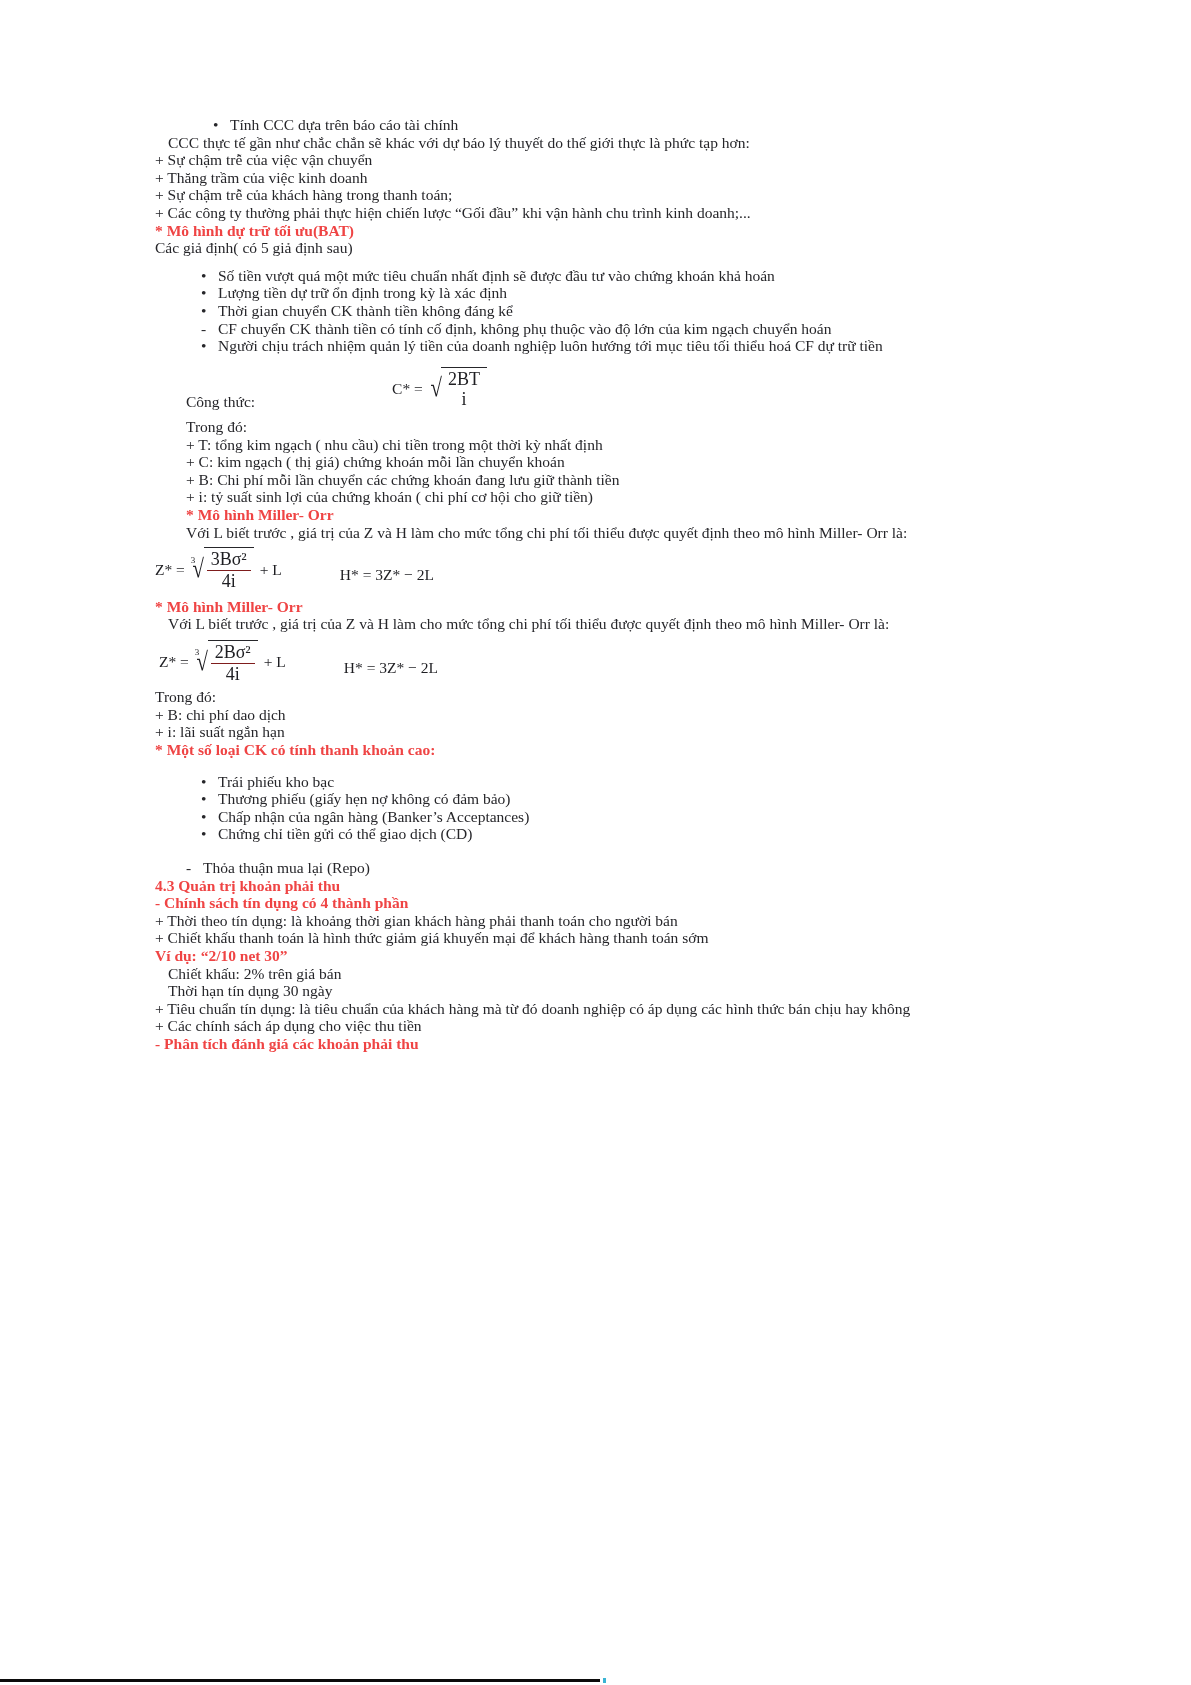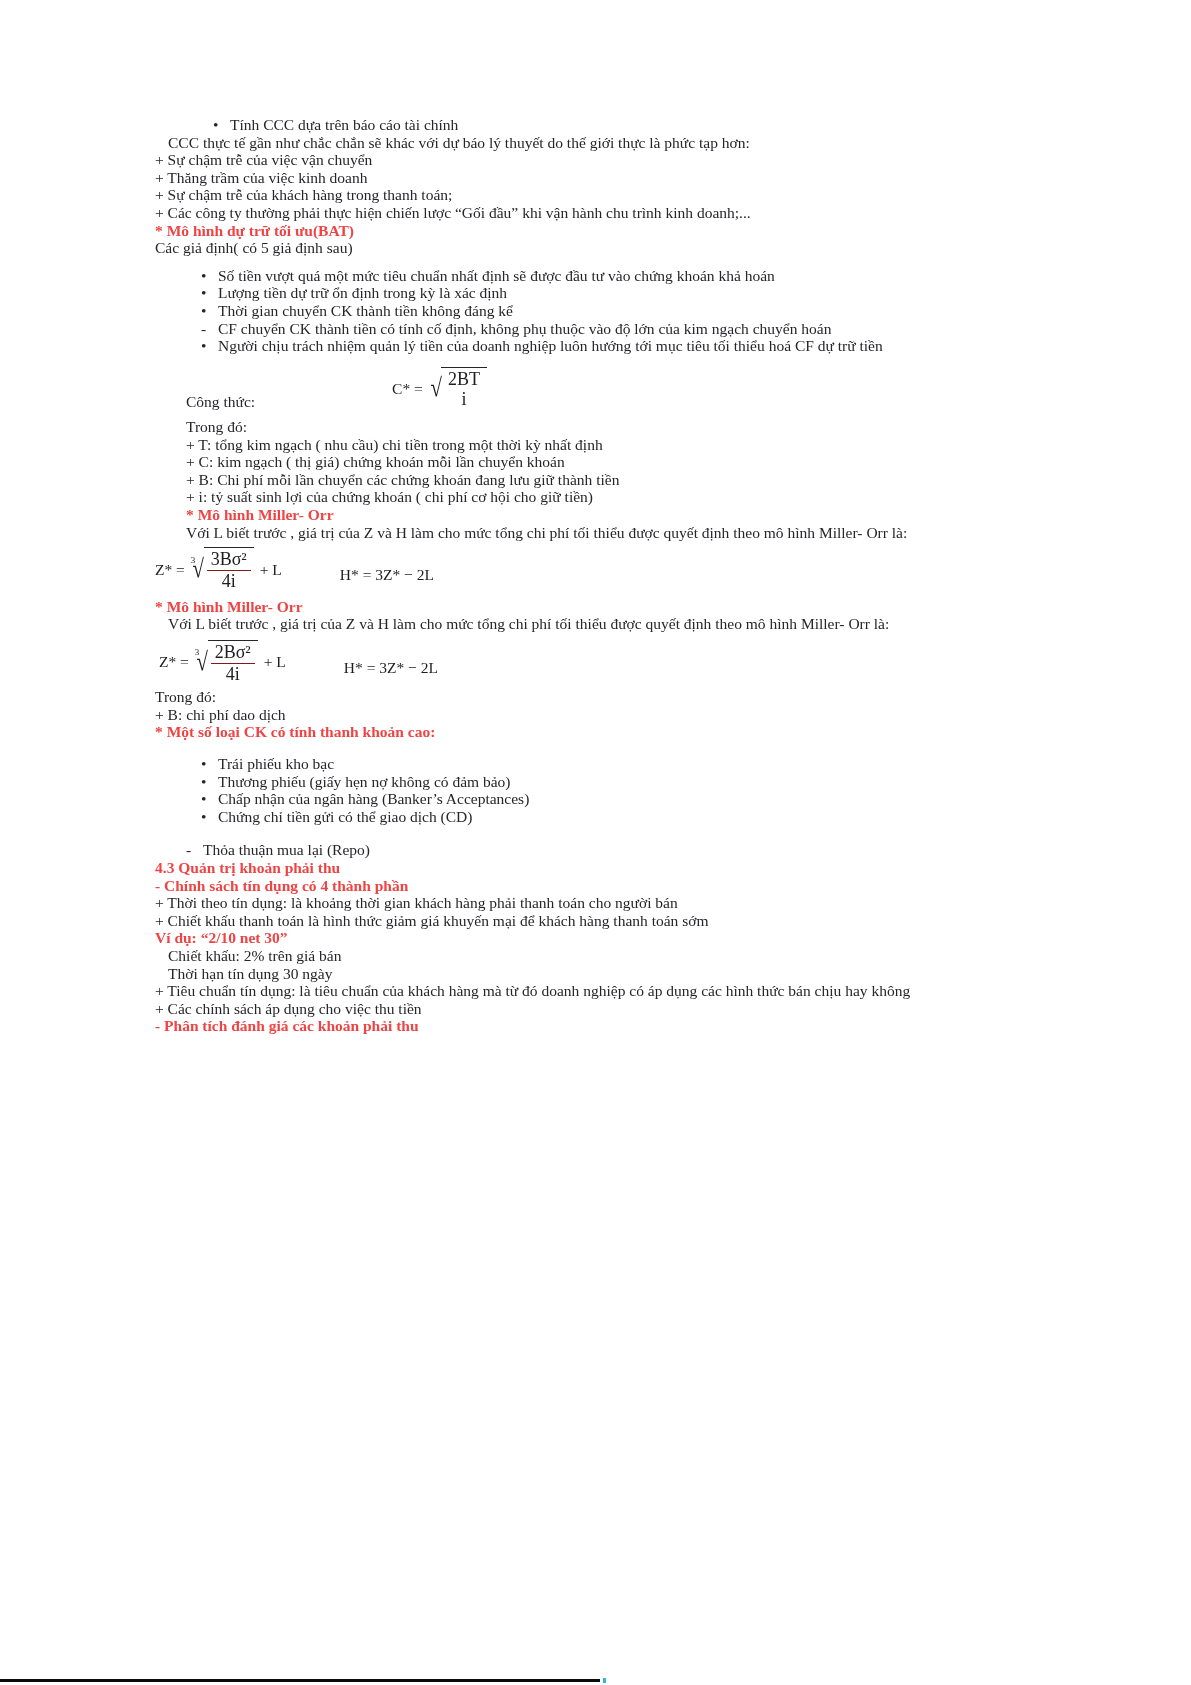--- a/index.html
+++ b/index.html
@@ -139,20 +139,21 @@
           </span>
         </span>
         <span class="f-suffix">+ L</span>
         <span class="f-eq2">H* = 3Z* − 2L</span>
       </span>
     </div>
 
     <div>
         <div class="line mt4">Trong đó:</div>
         <div class="line">+ B: chi phí dao dịch</div>
+        <div class="line">+ i: lãi suất ngắn hạn</div>
         <div class="line b">* Một số loại CK có tính thanh khoản cao:</div>
         <div class="line blt mt14">
           <span class="marker">•</span>
           <span>Trái phiếu kho bạc</span>
         </div>
         <div class="line blt">
           <span class="marker">•</span>
           <span>Thương phiếu (giấy hẹn nợ không có đảm bảo)</span>
         </div>
         <div class="line blt">

